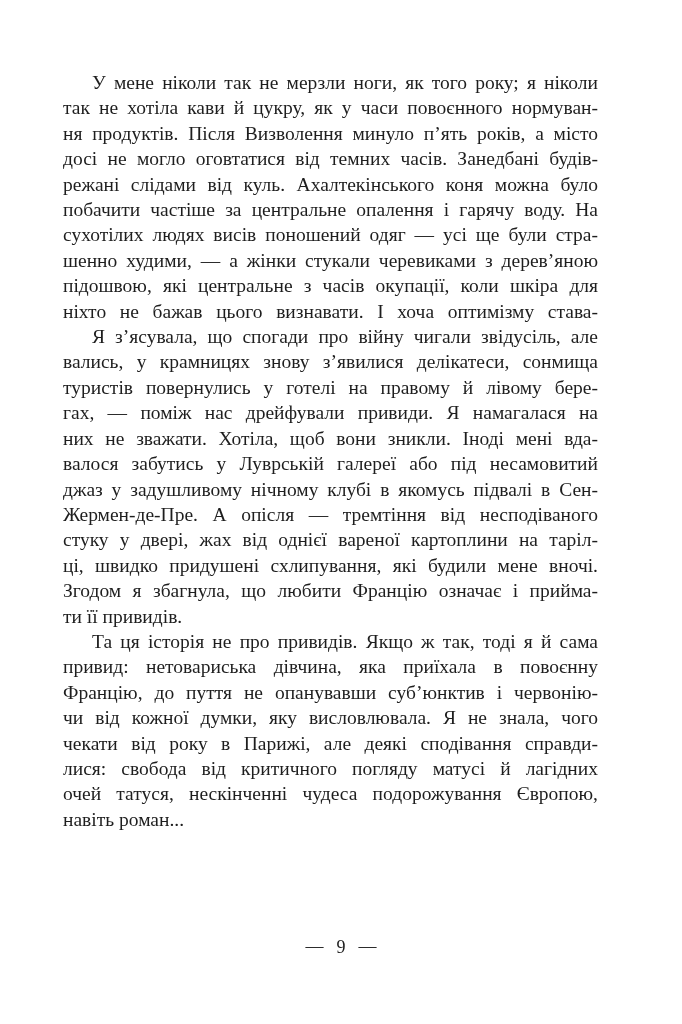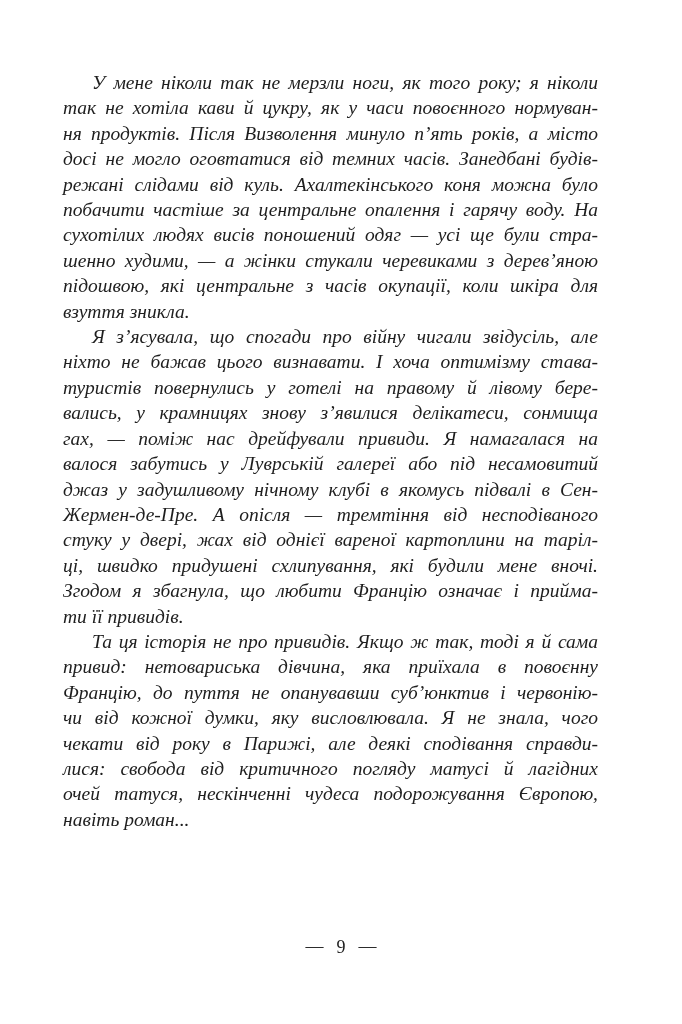--- a/index.html
+++ b/index.html
@@ -28,21 +28,20 @@
     font-size: 19.5px;
     line-height: 25.4px;
   }
   .paragraph {
     margin: 0;
   }
   .line {
     text-align: justify;
     text-align-last: justify;
     white-space: normal;
-    font-style: italic;
   }
   .line.first {
     text-indent: 29px;
   }
   .line.last {
     text-align-last: left;
   }
   .footer {
     position: absolute;
     top: 936px;
@@ -70,28 +69,28 @@
       <div class="paragraph">
         <div class="line first">У мене ніколи так не мерзли ноги, як того року; я ніколи</div>
         <div class="line">так не хотіла кави й цукру, як у часи повоєнного нормуван-</div>
         <div class="line">ня продуктів. Після Визволення минуло п’ять років, а місто</div>
         <div class="line">досі не могло оговтатися від темних часів. Занедбані будів-</div>
         <div class="line">режані слідами від куль. Ахалтекінського коня можна було</div>
         <div class="line">побачити частіше за центральне опалення і гарячу воду. На</div>
         <div class="line">сухотілих людях висів поношений одяг — усі ще були стра-</div>
         <div class="line">шенно худими, — а жінки стукали черевиками з дерев’яною</div>
         <div class="line">підошвою, які центральне з часів окупації, коли шкіра для</div>
-        <div class="line last">взуття зникла.</div>
       </div>
       <div class="paragraph">
+        <div class="line">ніхто не бажав цього визнавати. І хоча оптимізму става-</div>
         <div class="line first">Я з’ясувала, що спогади про війну чигали звідусіль, але</div>
-        <div class="line">ніхто не бажав цього визнавати. І хоча оптимізму става-</div>
+        <div class="line">вались, у крамницях знову з’явилися делікатеси, сонмища</div>
         <div class="line">туристів повернулись у готелі на правому й лівому бере-</div>
-        <div class="line">вались, у крамницях знову з’явилися делікатеси, сонмища</div>
         <div class="line">гах, — поміж нас дрейфували привиди. Я намагалася на</div>
+        <div class="line">них не зважати. Хотіла, щоб вони зникли. Іноді мені вда-</div>
         <div class="line">валося забутись у Луврській галереї або під несамовитий</div>
         <div class="line">джаз у задушливому нічному клубі в якомусь підвалі в Сен-</div>
         <div class="line">Жермен-де-Пре. А опісля — тремтіння від несподіваного</div>
         <div class="line">стуку у двері, жах від однієї вареної картоплини на таріл-</div>
         <div class="line">ці, швидко придушені схлипування, які будили мене вночі.</div>
         <div class="line">Згодом я збагнула, що любити Францію означає і прийма-</div>
         <div class="line last">ти її привидів.</div>
       </div>
       <div class="paragraph">
         <div class="line first">Та ця історія не про привидів. Якщо ж так, тоді я й сама</div>

